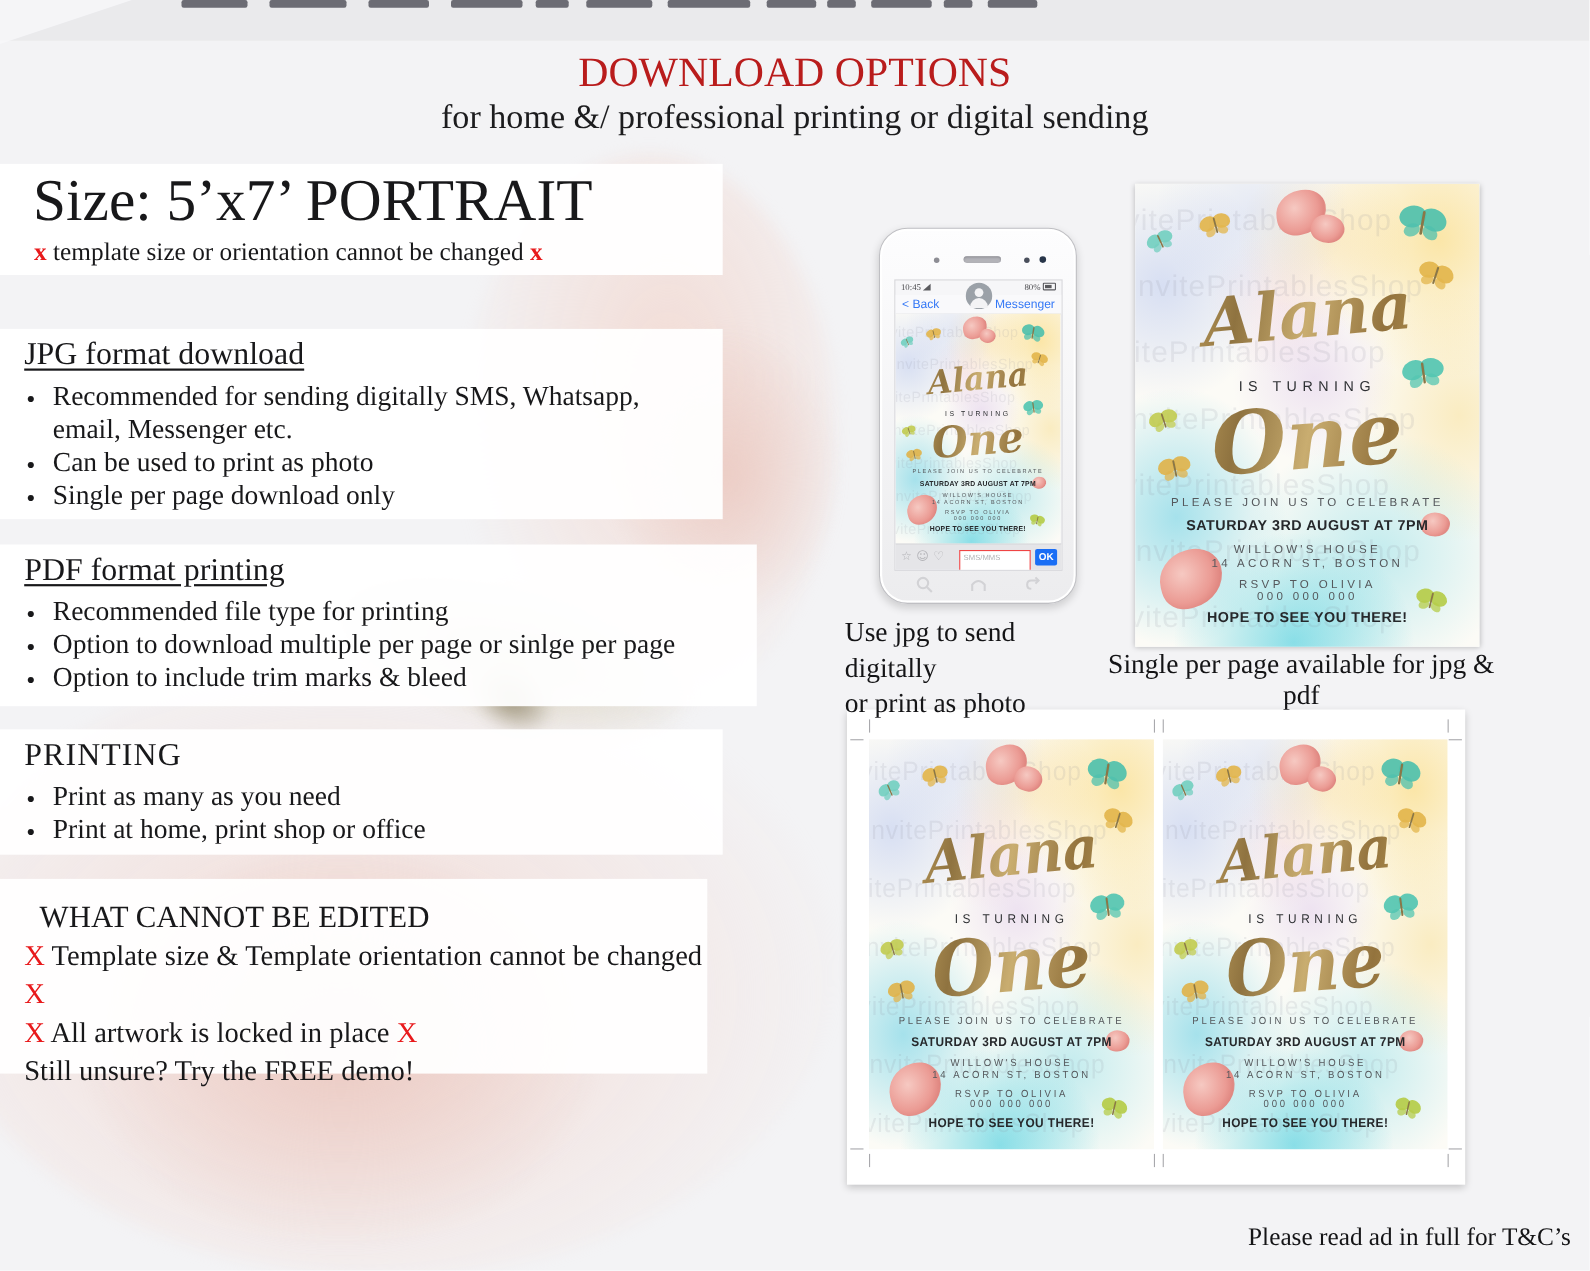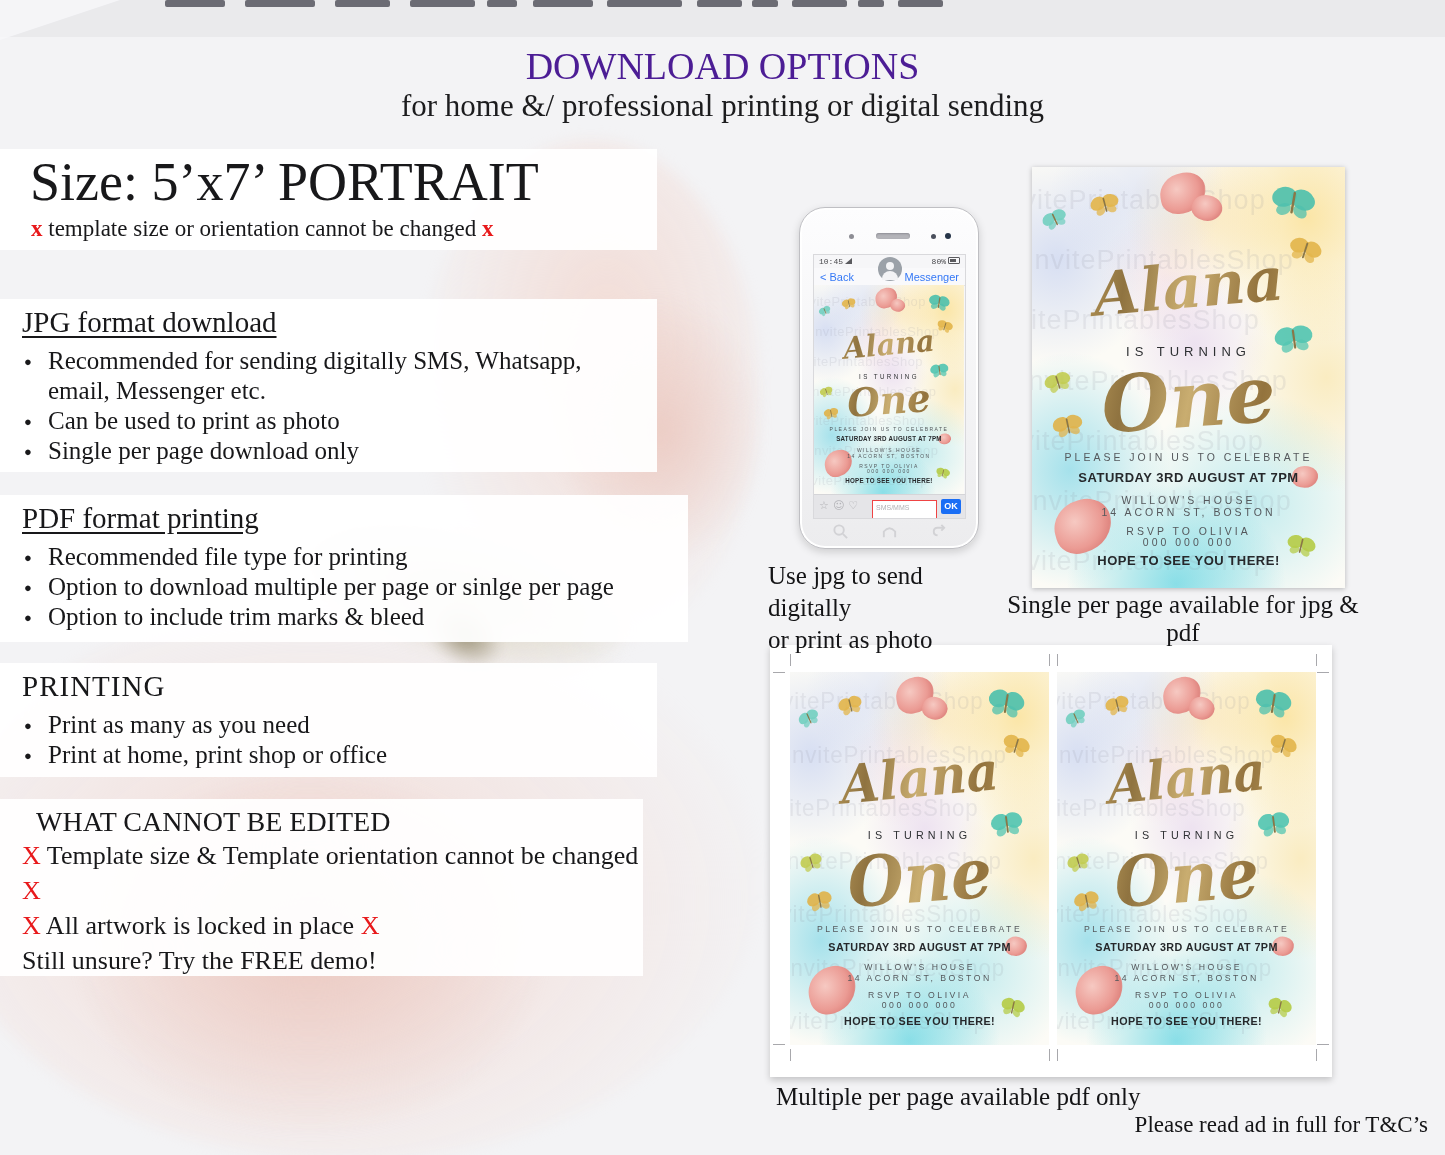--- a/index.html
+++ b/index.html
@@ -5,50 +5,50 @@
   html,body{margin:0;padding:0;}
   .canvas{position:relative;width:1445px;height:1155px;background:#f3f3f5;overflow:hidden;
           font-family:"Liberation Serif",serif;color:#18181a;}
   
   .top-band{position:absolute;left:0;top:0;width:1445px;height:37px;background:#eaeaec;}
   .wedge{position:absolute;left:0;top:0;width:0;height:0;border-top:40px solid #f8f8fa;border-right:120px solid transparent;opacity:.8;}
   .remnant{position:absolute;top:0;height:7px;background:#43434c;border-radius:2px;opacity:.75;filter:blur(.6px);}
   
   .blob{position:absolute;border-radius:50%;filter:blur(7px);z-index:1;}
   
-  .hdr-title{position:absolute;left:0;top:44px;width:1445px;text-align:center;font-size:38px;color:#4c1d95;z-index:2;}
+  .hdr-title{position:absolute;left:0;top:44px;width:1445px;text-align:center;font-size:38px;color:#b91c1c;z-index:2;}
   .hdr-sub{position:absolute;left:0;top:88px;width:1445px;text-align:center;font-size:31px;color:#1c1c1e;z-index:2;}
   
   .band{position:absolute;left:0;background:rgba(255,255,255,.94);z-index:2;}
   .band-size{top:149px;width:657px;height:101px;}
   .size-title{font-size:54px;line-height:56px;margin:5px 0 0 30px;white-space:nowrap;}
   .size-note{font-size:23px;margin:6px 0 0 31px;}
   .rx{color:#e8191b;font-weight:bold;}
   .rxu{color:#e8191b;}
   .band-jpg{top:299px;width:657px;height:173px;}
   .band-pdf{top:495px;width:688px;height:147px;}
   .band-print{top:663px;width:657px;height:114px;}
   .band-edit{top:799px;width:643px;height:177px;}
   .sec-title{font-size:29px;margin:7px 0 0 22px;text-decoration:underline;text-underline-offset:4px;}
   .sec-title.nound{text-decoration:none;letter-spacing:1px;}
   .blist{list-style:none;margin:7px 16px 0 0;padding:0 10px 0 22px;}
   .blist li{position:relative;font-size:25px;line-height:30px;padding-left:26px;}
   .blist li::before{content:"●";position:absolute;left:2px;top:1px;font-size:13px;}
-  .edit-title{font-size:28px;margin:7px 0 0 36px;}
+  .edit-title{font-size:28px;margin:20px 0 0 36px;}
   .edit-line{font-size:26px;line-height:35px;margin-left:22px;}
   
   .phone{position:absolute;left:799px;top:207px;width:178px;height:340px;z-index:3;
          background:linear-gradient(180deg,#fdfdfe,#ececee);border:1px solid #bfbfc3;border-radius:26px;
          box-shadow:0 3px 8px rgba(0,0,0,.16), inset 0 0 0 2px #fff;}
   .cam-dot{position:absolute;left:49px;top:26px;width:5px;height:5px;border-radius:50%;background:#8d8d94;}
   .speaker{position:absolute;left:76px;top:25px;width:34px;height:6px;border-radius:3px;background:#b4b4b9;box-shadow:inset 0 1px 2px #8f8f96;}
   .sensor1{position:absolute;left:131px;top:26px;width:5px;height:5px;border-radius:50%;background:#4a4f5c;}
   .sensor2{position:absolute;left:145px;top:25px;width:6px;height:6px;border-radius:50%;background:#273549;}
   .screen{position:absolute;left:13px;top:46px;width:151px;height:263px;background:#f6f6f8;border:1px solid #d9d9dc;overflow:hidden;}
-  .statusbar{position:absolute;left:0;top:0;width:100%;height:13px;font-family:Liberation Mono, monospace;font-size:8px;color:#4a4a4e;}
+  .statusbar{position:absolute;left:0;top:0;width:100%;height:13px;font-family:Liberation Serif, serif;font-size:8px;color:#4a4a4e;}
   .st-left{position:absolute;left:5px;top:2px;}
   .st-right{position:absolute;right:5px;top:2px;}
   .sig{display:inline-block;width:0;height:0;border-left:7px solid transparent;border-bottom:6px solid #5a5a5e;margin-left:2px;}
   .batt{display:inline-block;width:10px;height:5px;border:1px solid #5a5a5e;border-radius:1px;position:relative;margin-left:2px;}
   .batt::after{content:"";position:absolute;left:1px;top:1px;width:6px;height:3px;background:#5a5a5e;}
   .navrow{position:absolute;left:0;top:13px;width:100%;height:17px;background:#f9f9fb;border-bottom:1px solid #e4e4e7;
           font-family:"Liberation Sans",sans-serif;font-size:11px;color:#3478f6;}
   .nav-back{position:absolute;left:6px;top:3px;}
   .nav-contacts{position:absolute;right:6px;top:3px;}
   .avatar{position:absolute;left:64px;top:2px;width:24px;height:24px;border-radius:50%;background:#9ba1a8;z-index:2;}
@@ -466,16 +466,15 @@
     <div class="tickh" style="left:547px;top:27px"></div>
     <div class="tickh" style="left:3px;top:399px"></div>
     <div class="tickh" style="left:547px;top:399px"></div>
   </div>
 
   <div class="cap cap-phone">
     <div>Use jpg to send digitally</div>
     <div>or print as photo</div>
   </div>
   <div class="cap cap-single">Single per page available for jpg &amp; pdf</div>
-  <div class="cap cap-multiple">Multiple per page available pdf only</div>
   <div class="cap cap-terms">Please read ad in full for T&amp;C’s</div>
 
 </div>
 
 </body></html>

